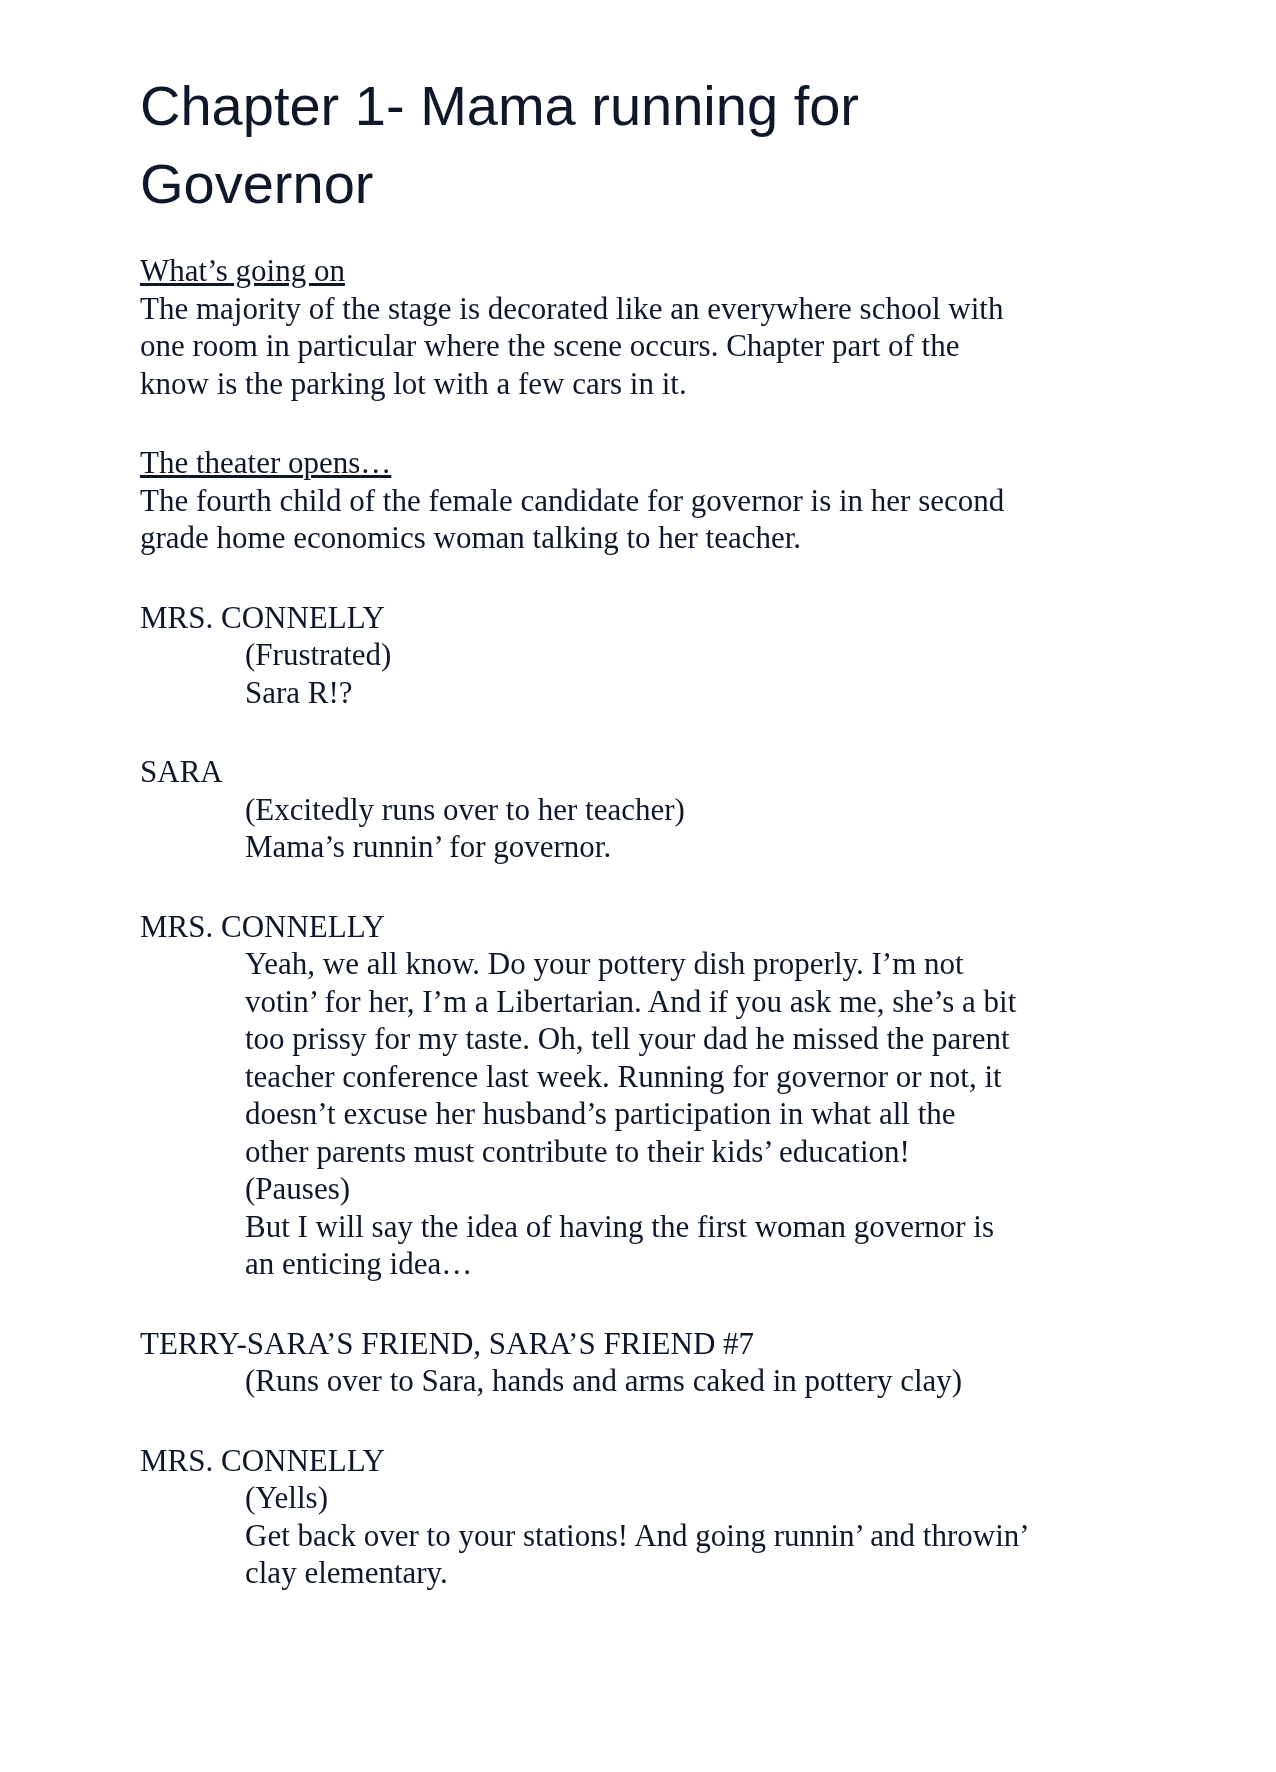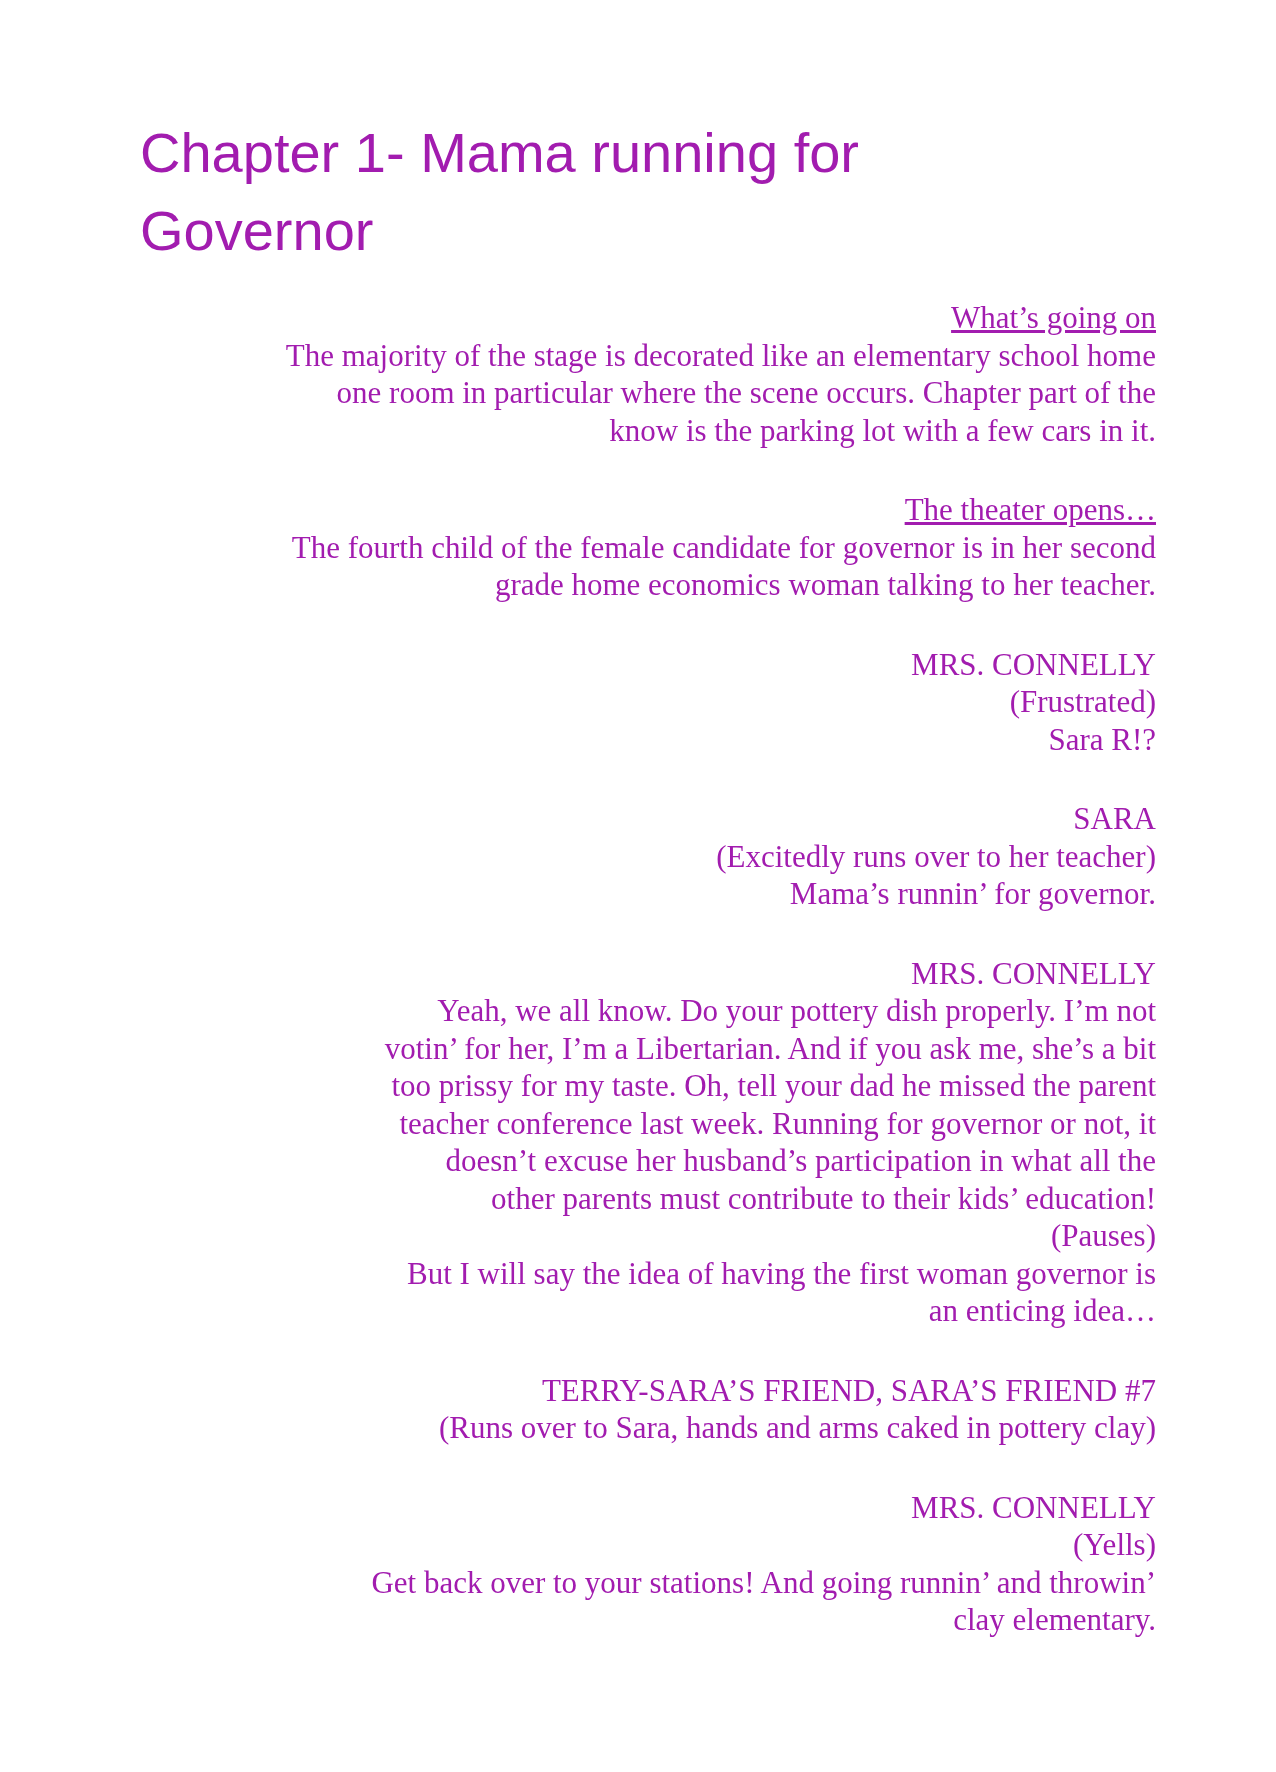--- a/index.html
+++ b/index.html
@@ -2,53 +2,53 @@
 <html><head>
 <meta charset="utf-8">
 <style>
   html, body { margin: 0; padding: 0; background: #ffffff; }
   .page {
     position: relative;
     width: 1276px;
     height: 1772px;
     box-sizing: border-box;
     background: #ffffff;
-    padding: 114px 120px 0 140px;
+    padding: 67px 120px 0 140px;
     overflow: hidden;
     font-family: "Liberation Serif", serif;
     font-size: 31px;
-    color: #a21caf;
+    color: #0f172a;
   }
   .doc-title {
     font-family: "Liberation Sans", sans-serif;
     font-size: 56px;
     font-weight: 400;
     line-height: 78px;
     margin: 0 0 29px 0;
   }
-  .block { margin-bottom: 42px; text-align: right; }
+  .block { margin-bottom: 42px; }
   .block:last-child { margin-bottom: 0; }
   .line { line-height: 37.5px; white-space: nowrap; }
   .underlined { text-decoration: underline; }
   .indent { padding-left: 105px; }
   .character {  }
 </style>
 </head>
 <body>
 
 <div class="page">
 
   <div class="doc-title">
     <div>Chapter 1- Mama running for</div>
     <div>Governor</div>
   </div>
 
   <div class="block">
     <div class="line underlined">What’s going on</div>
-    <div class="line">The majority of the stage is decorated like an elementary school home</div>
+    <div class="line">The majority of the stage is decorated like an everywhere school with</div>
     <div class="line">one room in particular where the scene occurs. Chapter part of the</div>
     <div class="line">know is the parking lot with a few cars in it.</div>
   </div>
 
   <div class="block">
     <div class="line underlined">The theater opens…</div>
     <div class="line">The fourth child of the female candidate for governor is in her second</div>
     <div class="line">grade home economics woman talking to her teacher.</div>
   </div>
 

